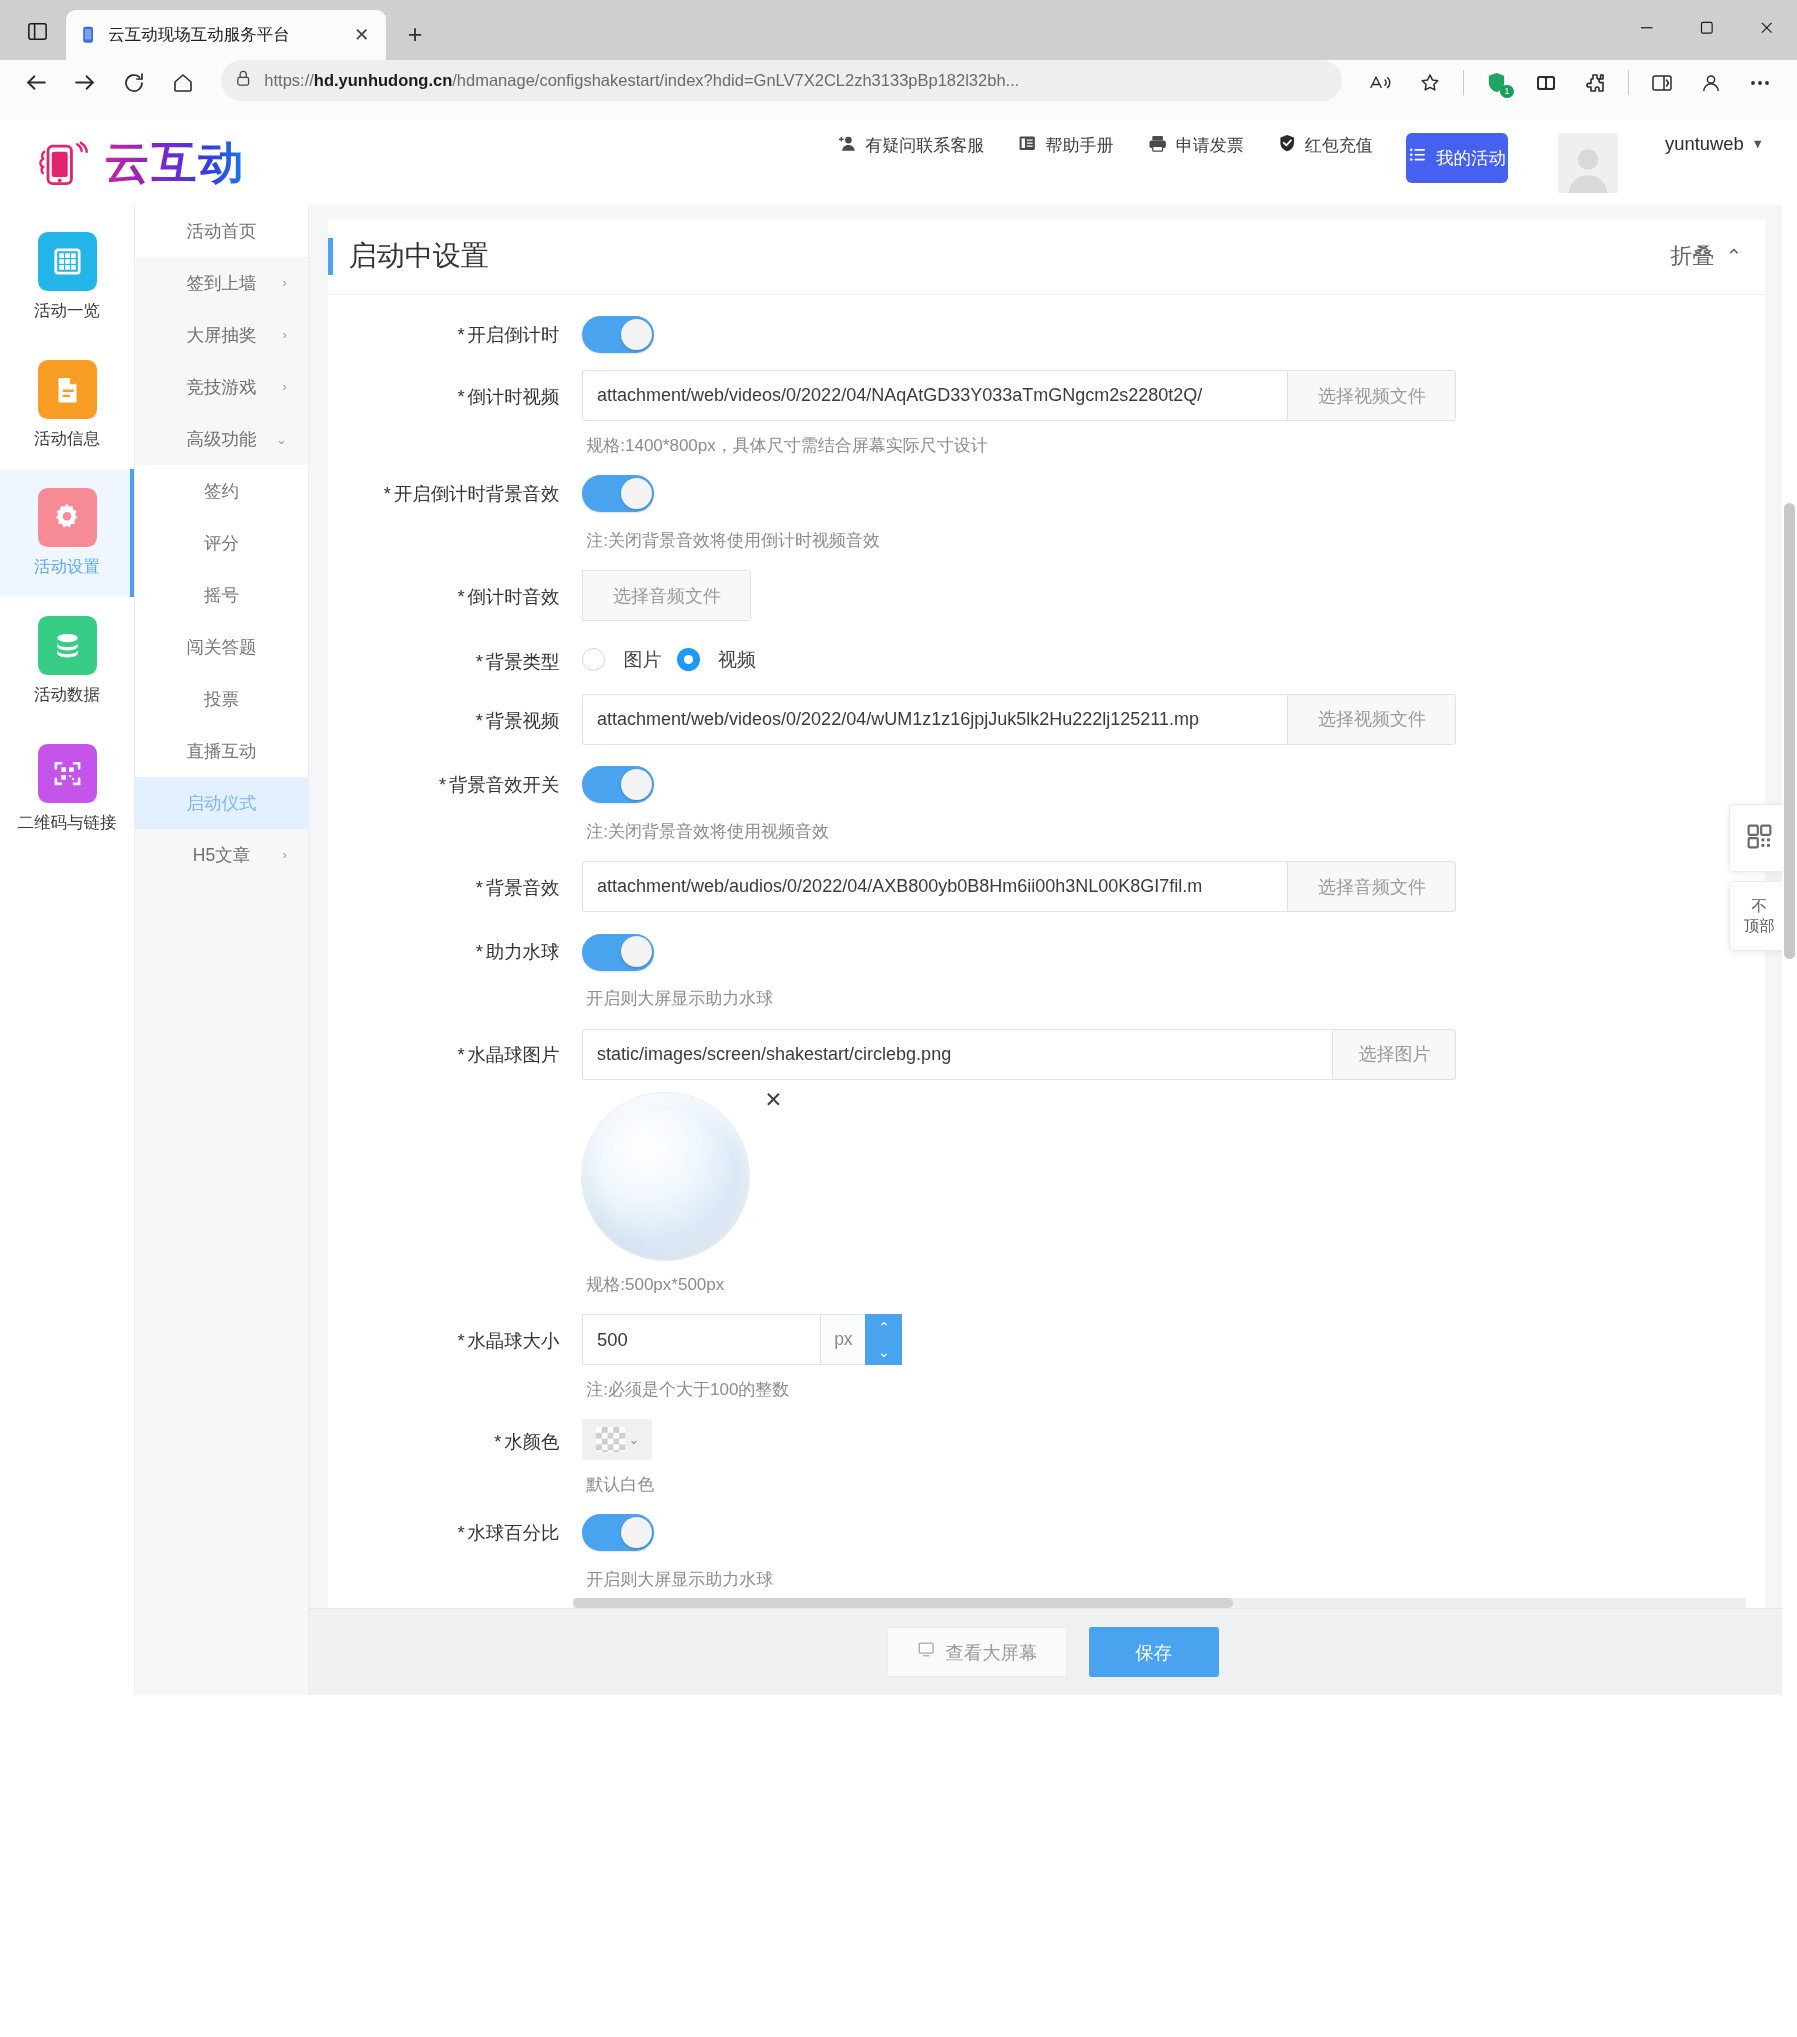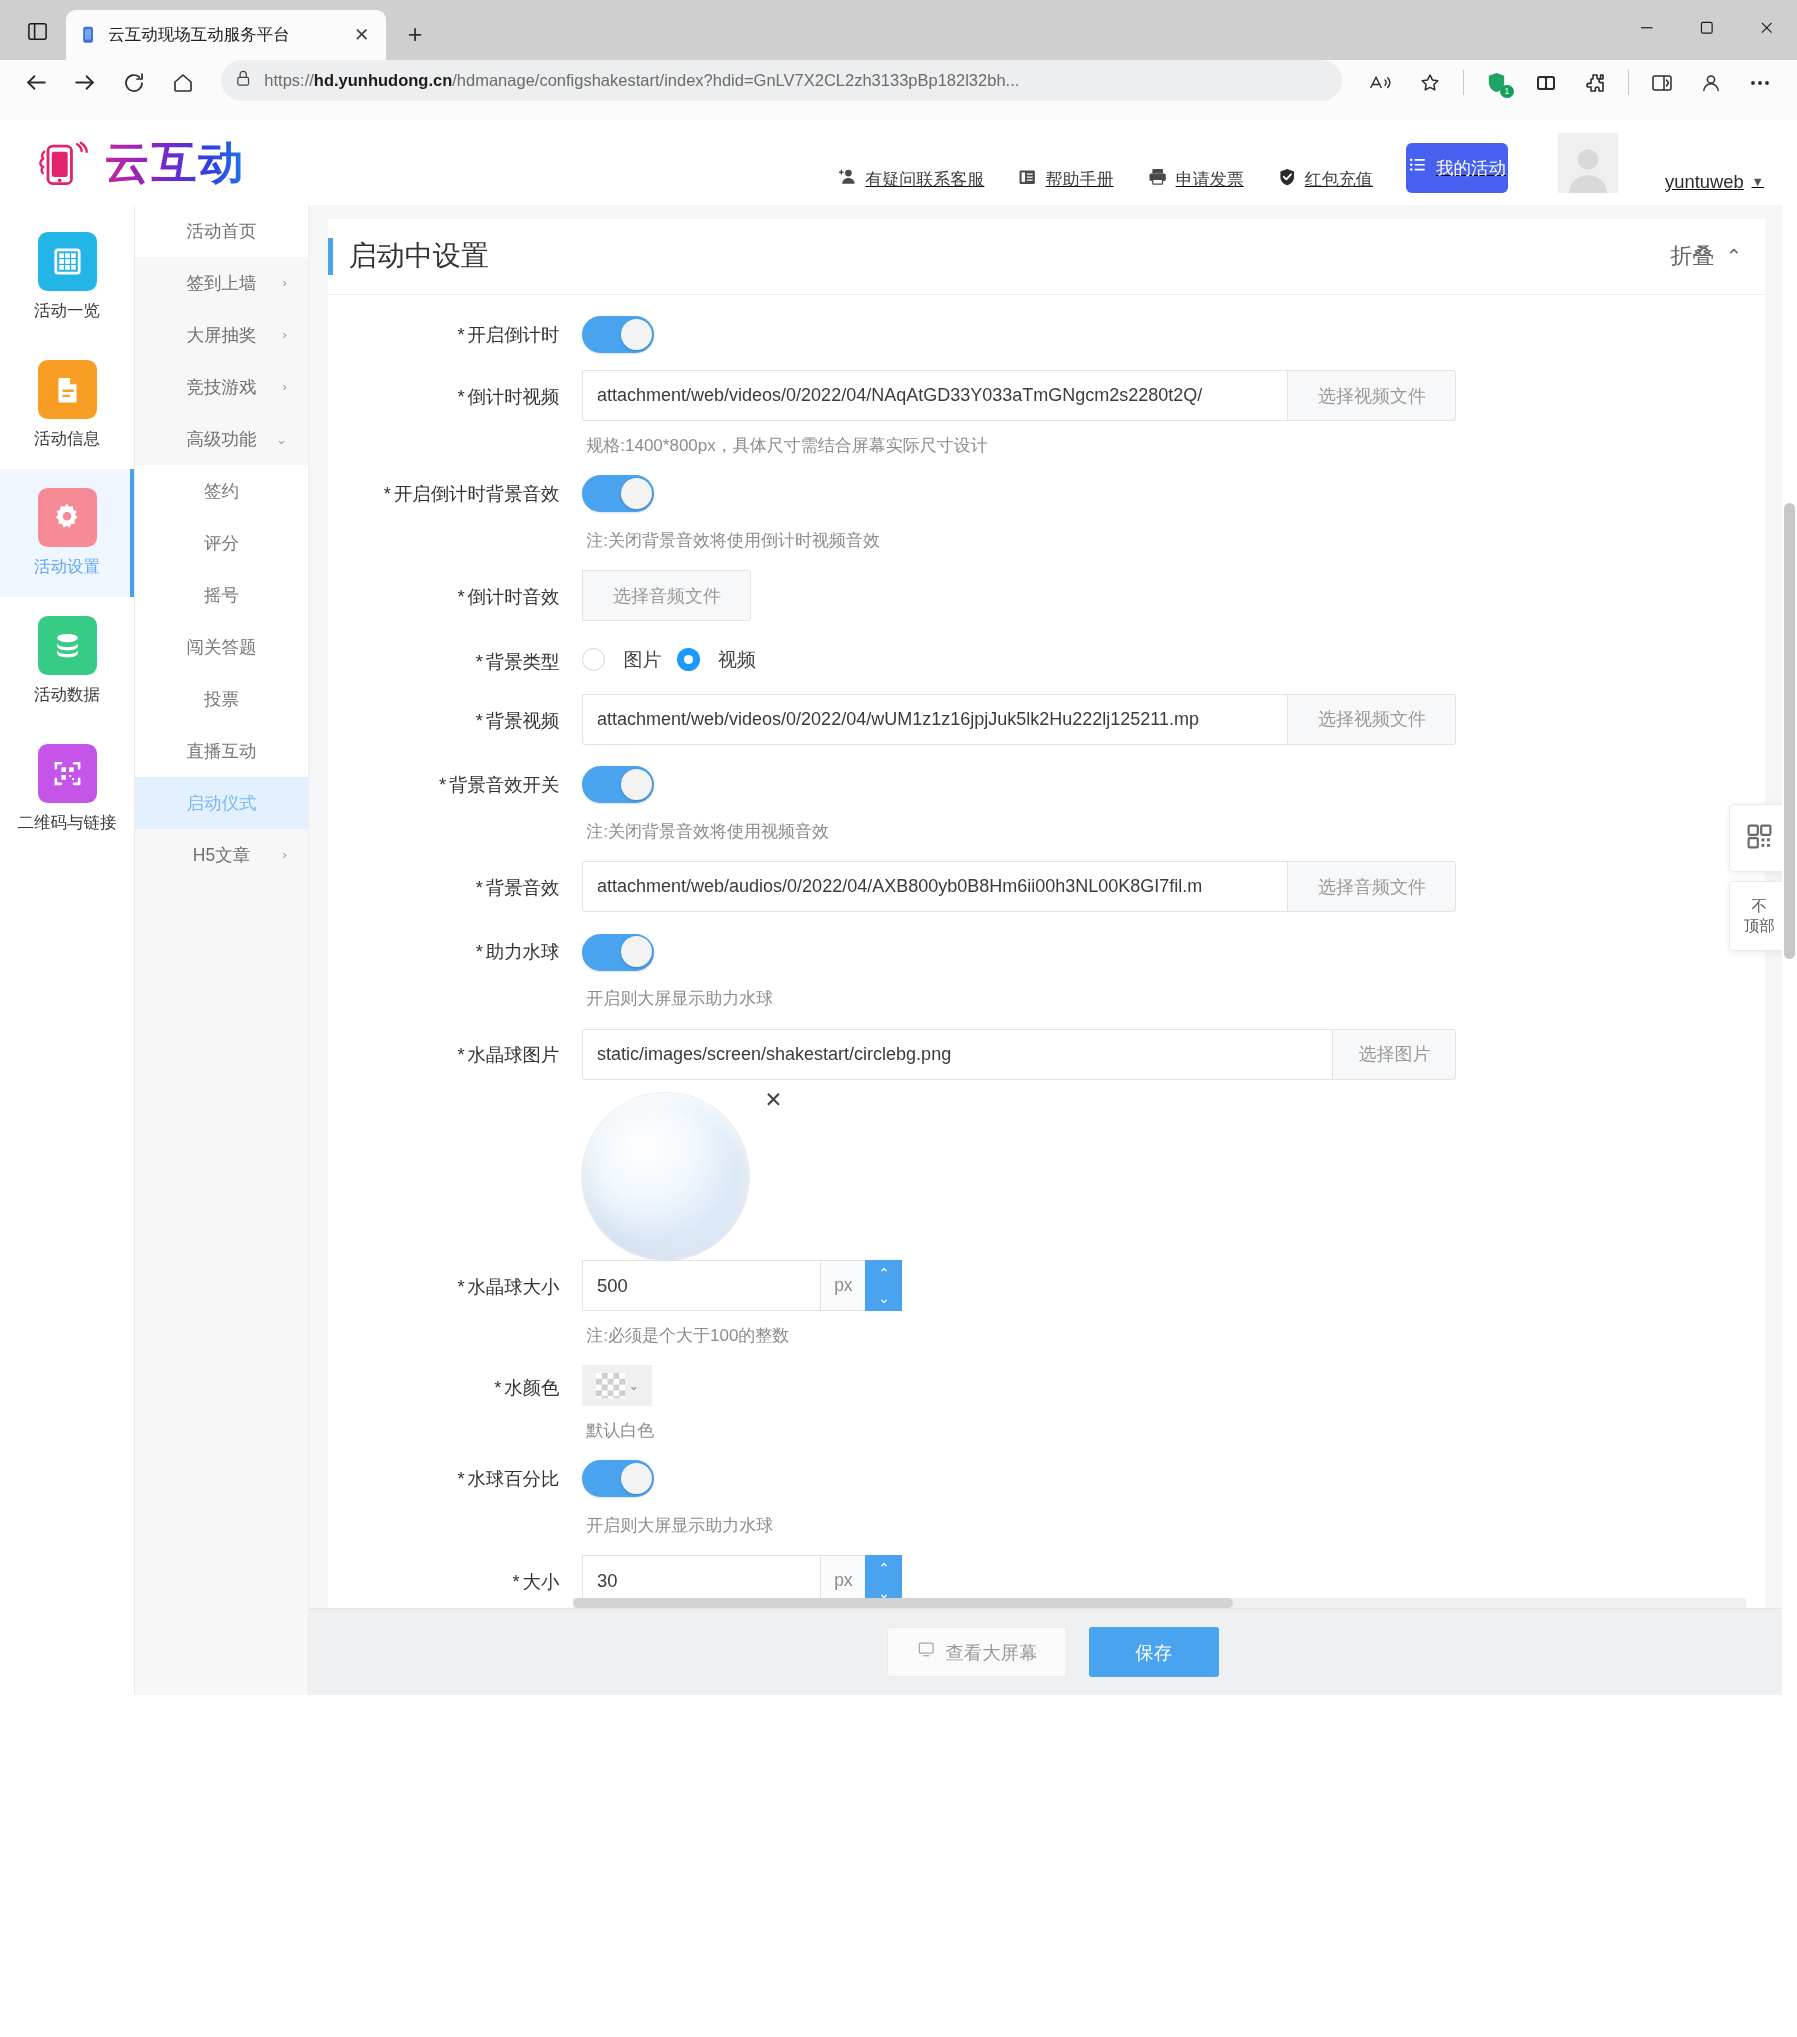--- a/index.html
+++ b/index.html
@@ -43,21 +43,21 @@
      border-radius:50%; width:13.6px; height:13.6px; display:flex; align-items:center; justify-content:center; }
 
   
   .page { flex:1; background:#fff; position:relative; overflow:hidden; display:flex; flex-direction:column; }
 
   .topbar { height:85px; background:#fff; display:flex; align-items:center; padding:0 33px; flex:none; }
   .logo { display:flex; align-items:center; gap:11.6px; }
   .logo .logotext { font-size:45px; font-weight:bold; letter-spacing:1.9px;
       background:linear-gradient(90deg,#c2279c 0%, #7e26c9 40%, #2f3fe0 75%, #1d7ae8 100%);
       -webkit-background-clip:text; background-clip:text; color:transparent; }
-  .topnav { display:flex; align-items:flex-end; gap:33px; margin-left:auto;text-decoration:underline; }
+  .topnav { display:flex; align-items:flex-start; gap:33px; margin-left:auto; }
   .topnav-item { display:flex; align-items:center; gap:7.8px; font-size:17px; color:#3d3d3d; white-space:nowrap; }
   .topnav-item svg { flex:none; }
   .btn-myact { background:#4661f0; color:#fff; border-radius:5.8px; height:50px; padding:0 2px;
       display:flex; align-items:center; gap:8.7px; font-size:17.5px; white-space:nowrap; }
   .avatar { width:60px; height:60px; background:#efefef; display:flex; align-items:flex-end; justify-content:center; overflow:hidden; margin-left:17.5px; }
   .avatar svg { width:52px; height:52px; }
   .username { font-size:18.4px; color:#2c2c2c; margin-left:13.6px; display:flex; align-items:center; gap:7.8px; white-space:nowrap; }
 
   .body-row { flex:1; display:flex; min-height:0; }
 
@@ -604,20 +604,21 @@
               <div class="lbl" style="padding-top:13.6px"><span class="star">*</span><span>水晶球图片</span></div>
               <div class="fld">
                 <div class="inputgrp">
                   <input readonly="" value="static/images/screen/shakestart/circlebg.png" style="">
                   <div class="addon" style="width:124px">选择图片</div>
                 </div>
                 <div class="thumbwrap">
                   <div class="thumb"></div>
                   <span class="thumb-x">✕</span>
                 </div>
+                <div class="hint">规格:500px*500px</div>
               </div>
             </div>
 
             <div class="row">
               <div class="lbl" style="padding-top:13.6px"><span class="star">*</span><span>水晶球大小</span></div>
               <div class="fld">
                 <div class="numgrp">
                   <input value="500" style="">
                   <div class="unit">px</div>
                   <div class="spin">

